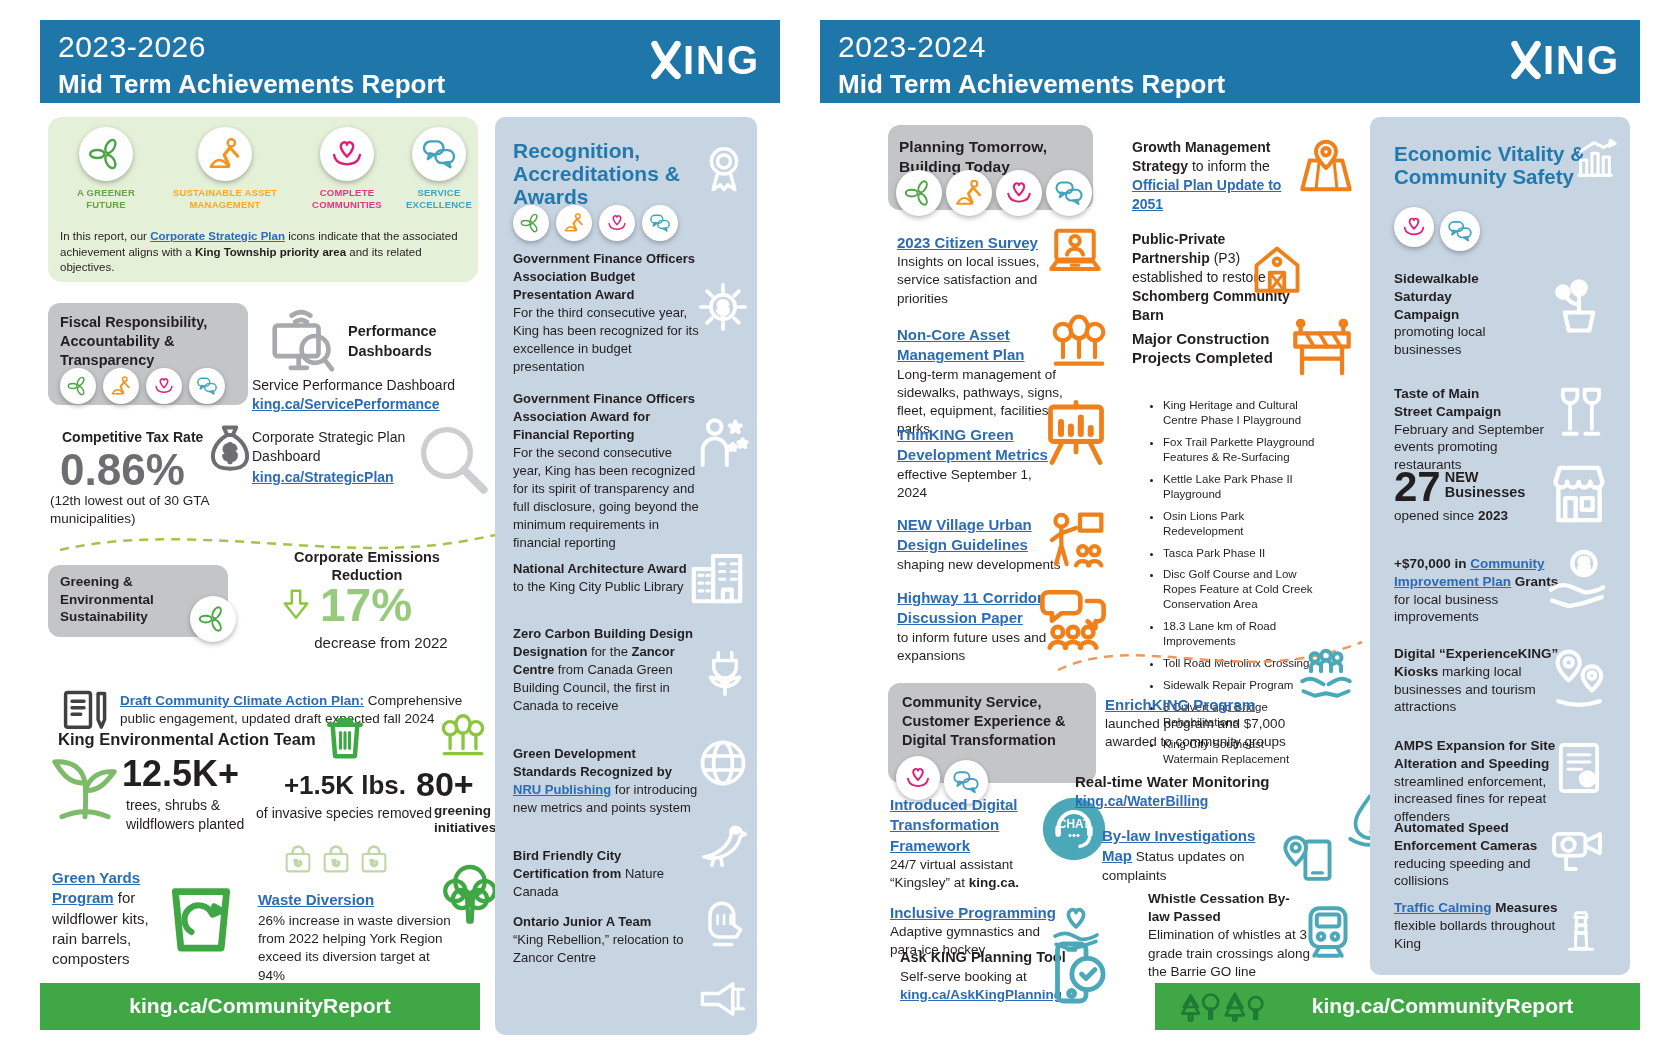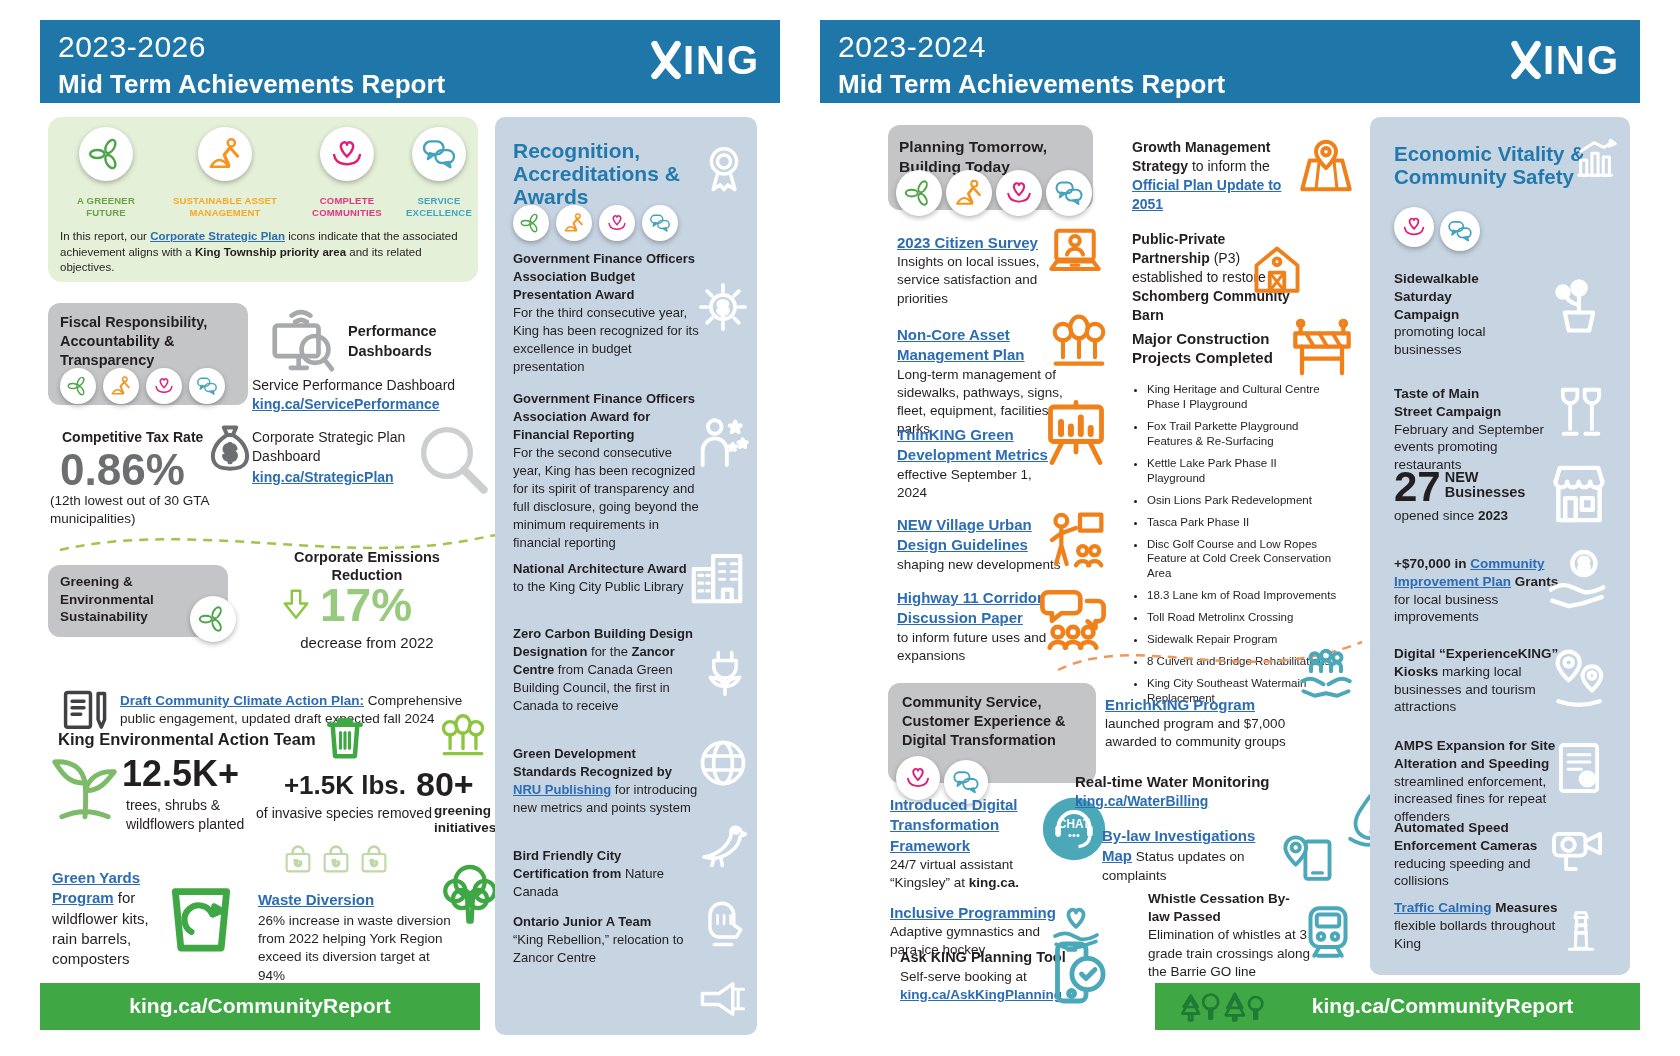--- a/index.html
+++ b/index.html
@@ -22,24 +22,24 @@
   .circ{background:#fff;border-radius:50%;box-shadow:0 2px 5px rgba(40,40,40,.35);
         display:flex;align-items:center;justify-content:center;position:absolute}
   .banner{background:#3FA845;color:#fff;display:flex;align-items:center;justify-content:center;
           font-size:21px;font-weight:bold;position:absolute}
   .fs15{font-size:15px}
   .center{text-align:center}
   svg.ic{fill:none;stroke:currentColor;stroke-width:1.6;stroke-linecap:round;stroke-linejoin:round;display:block;overflow:visible}
   .aw{position:absolute;left:18px;width:186px;font-size:13px;line-height:1.38}
   .legrow{position:absolute;left:8px;top:10px;display:flex}
   .legcell{display:flex;flex-direction:column;align-items:center}
-  .leglabel{font-size:9.5px;font-weight:bold;text-align:center;line-height:1.25;margin-top:14px;letter-spacing:.2px}
+  .leglabel{font-size:9.5px;font-weight:bold;text-align:center;line-height:1.25;margin-top:6px;letter-spacing:.2px}
   .lcirc{width:54px;height:54px;background:#fff;border-radius:50%;
          box-shadow:0 2px 5px rgba(40,40,40,.35);display:flex;align-items:center;justify-content:center}
-  ul.bullets{margin:0;padding-left:15px;font-size:11.5px;line-height:1.3}
+  ul.bullets{margin:16px;padding-left:15px;font-size:11.5px;line-height:1.3}
   ul.bullets li{margin-bottom:7px}
   .ecoitem{position:absolute;left:24px;width:168px;font-size:13.5px;line-height:1.32}
 </style>
 </head>
 <body>
 
 <svg width="0" height="0" style="position:absolute" aria-hidden="true">
 <defs>
 <symbol id="s-leafcycle" viewBox="0 0 24 24">
         <ellipse class="f" cx="12" cy="6.2" rx="2.7" ry="4.8" transform="rotate(30 12 12)"></ellipse>
@@ -444,21 +444,21 @@
     <svg class="ic" viewBox="0 0 24 24" style="width:30px;height:30px;color:#4CA546">
       <use href="#s-leafcycle"></use>
     </svg>
   </span>
 
 <div class="abs b center" style="left:262px;top:548px;width:210px;font-size:14.5px;line-height:1.25">Corporate Emissions Reduction</div>
 <svg class="ic abs" viewBox="0 0 24 24" style="left:278px;top:583px;width:36px;height:44px;color:#8CC63F">
     <use href="#s-arrowdown"></use>
   </svg>
 <div class="abs" style="left:320px;top:574px;font-size:46px;font-weight:800;color:#97CA7D">17%</div>
-<div class="abs center" style="left:262px;top:633px;width:210px;font-size:15px">decrease from 2022</div>
+<div class="abs center" style="left:276px;top:633px;width:210px;font-size:15px">decrease from 2022</div>
 
 <svg class="ic abs" viewBox="0 0 24 24" style="left:58px;top:686px;width:52px;height:52px;color:#414042">
     <use href="#s-docpen"></use>
   </svg>
 <div class="abs" style="left:120px;top:692px;width:362px;font-size:13.5px">
   <span class="link">Draft Community Climate Action Plan:</span><span> Comprehensive public engagement, updated draft expected fall 2024</span>
 </div>
 
 <div class="abs b" style="left:58px;top:728px;font-size:16.5px">King Environmental Action Team</div>
 

